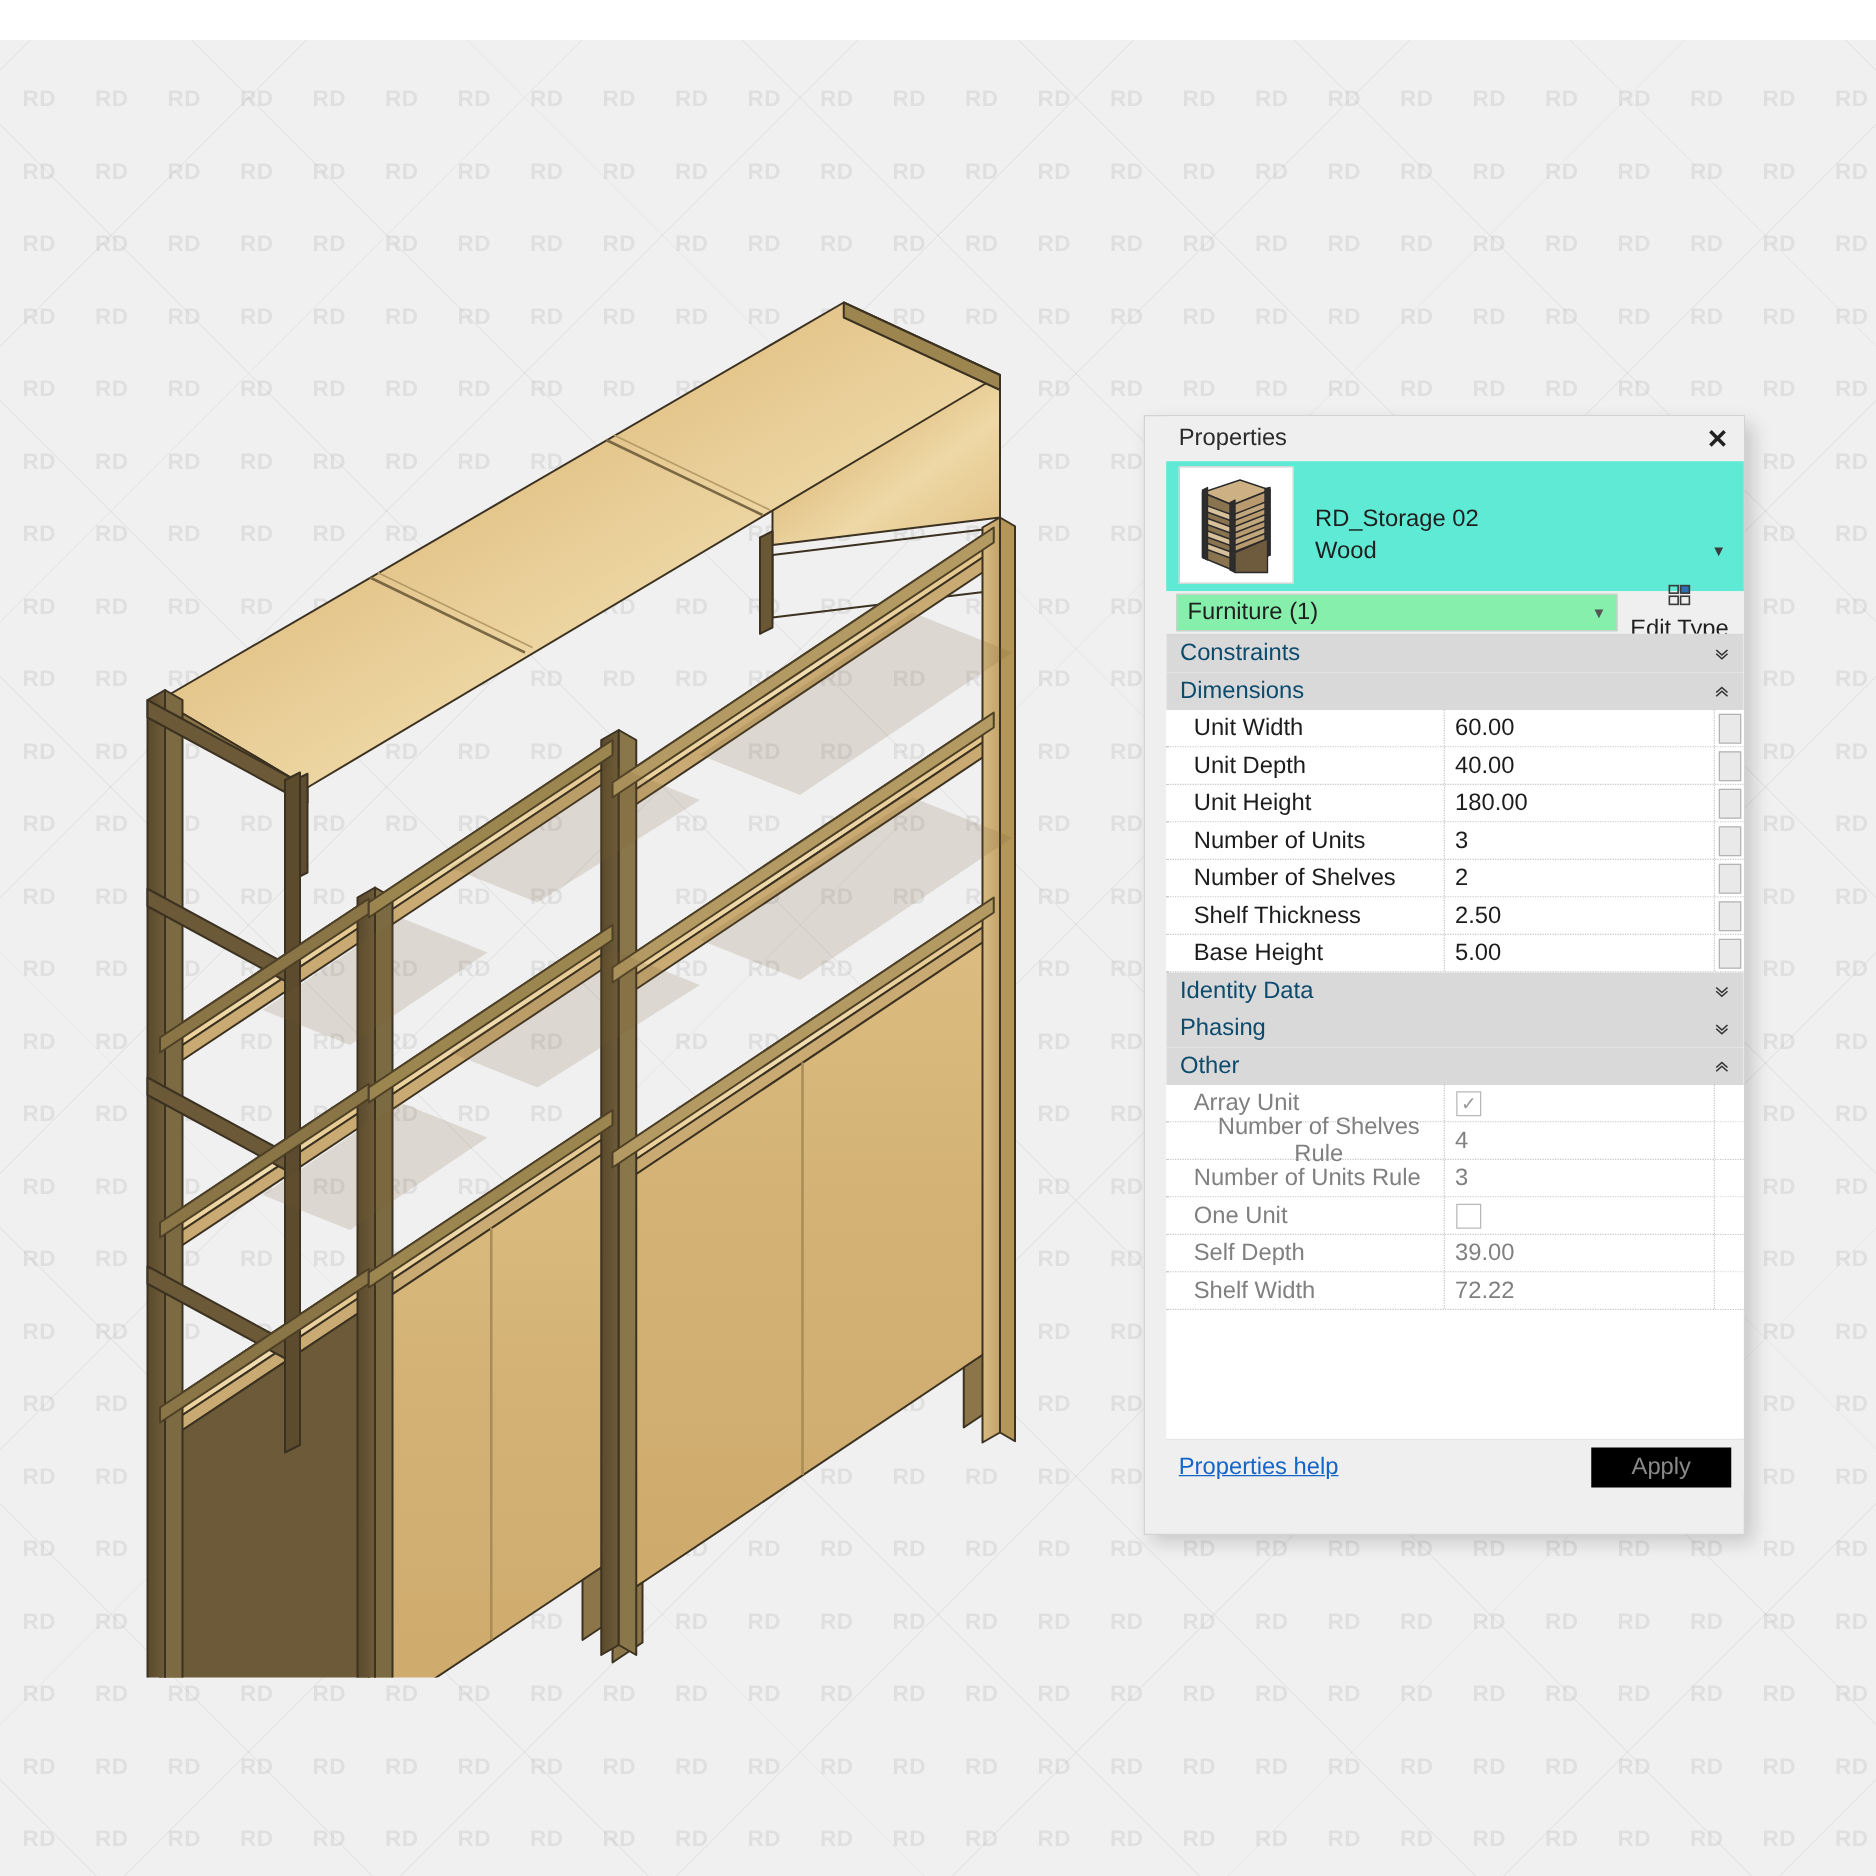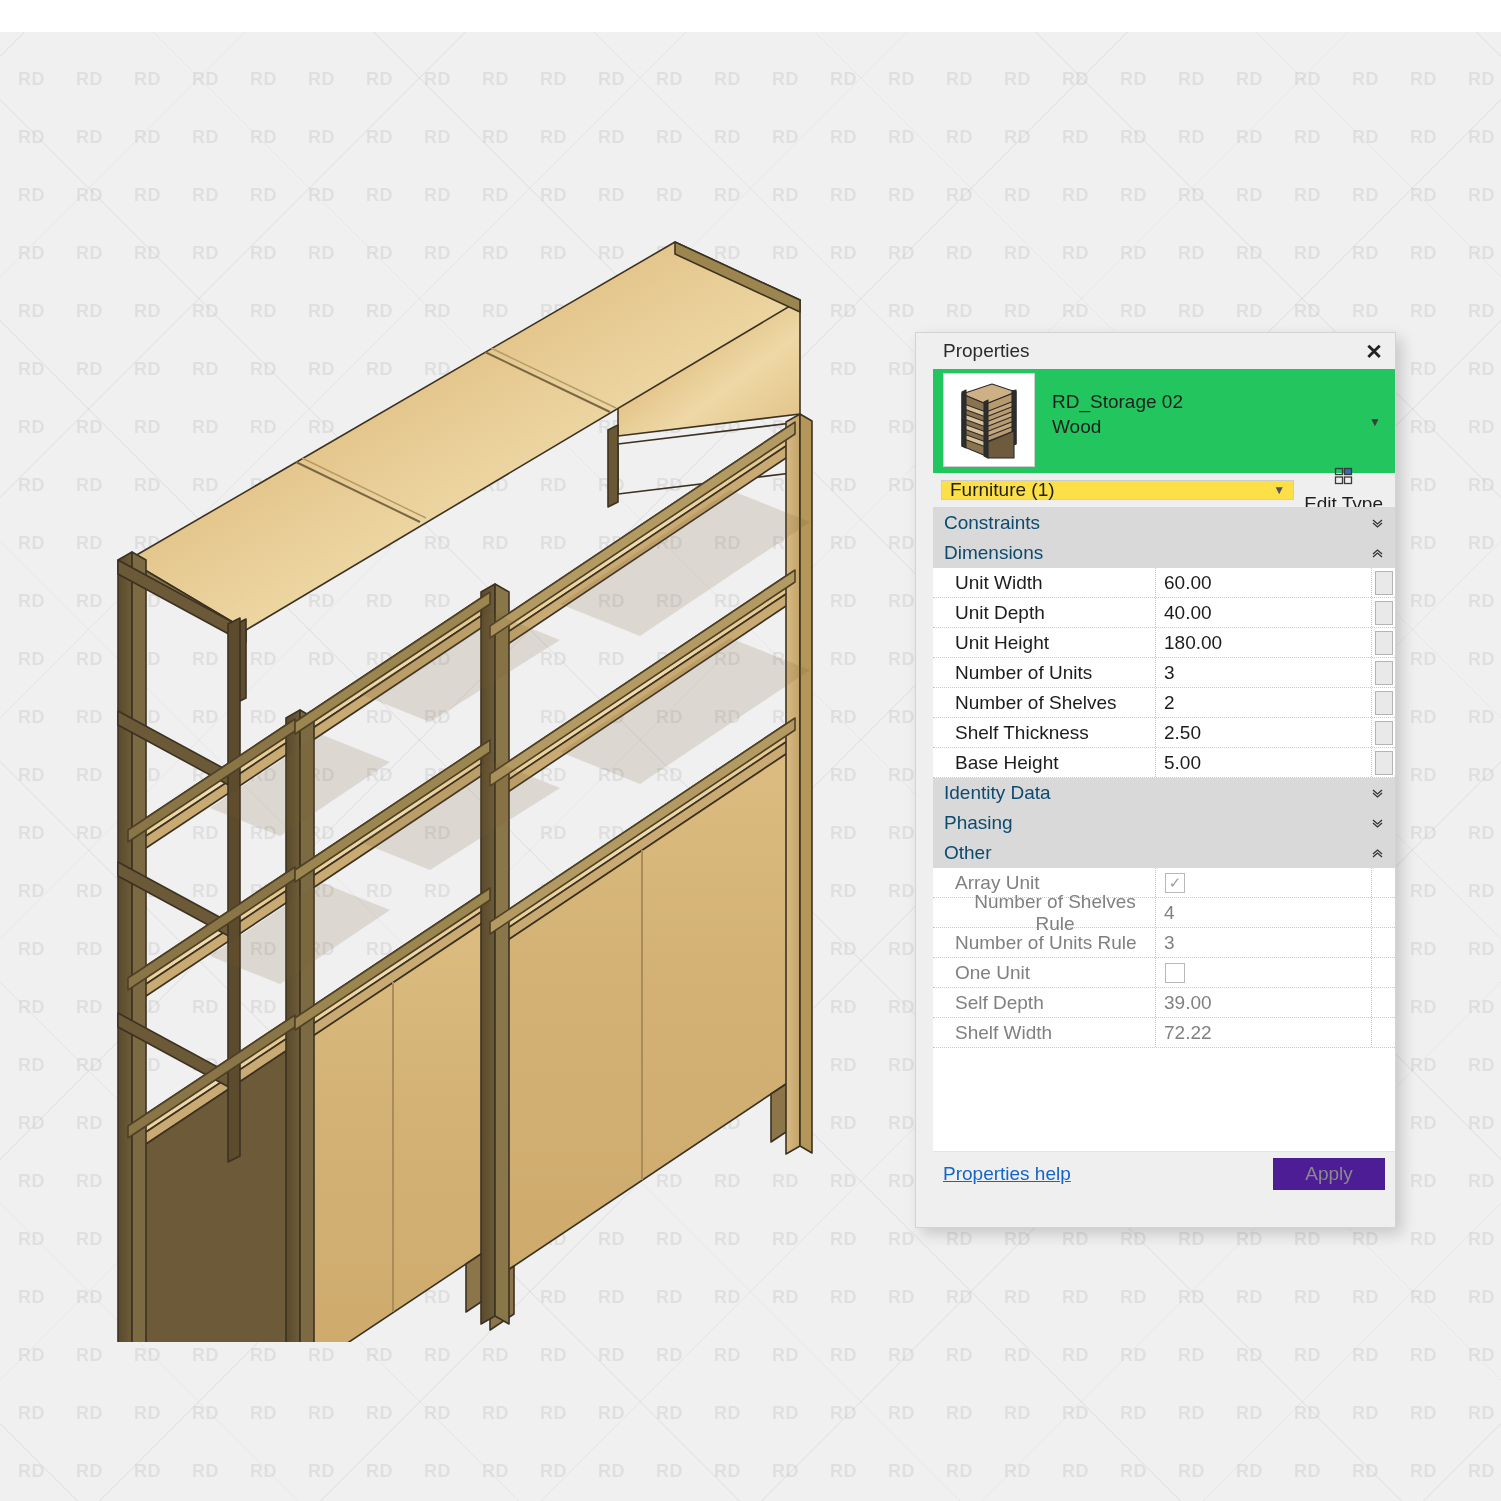--- a/index.html
+++ b/index.html
@@ -83,22 +83,22 @@
   }
   .close-btn {
     width: 26px; height: 26px;
     display: flex; align-items: center; justify-content: center;
     font-size: 21px; font-weight: bold;
     color: #222; cursor: pointer;
     line-height: 1;
   }
 
   .type-preview {
-    display: flex; align-items: flex-start;
-    background: #22c55e;
+    display: flex; align-items: center;
+    background: #5eead4;
     padding: 4px 6px 6px 10px;
     height: 104px;
   }
   .thumb {
     width: 92px; height: 94px;
     background: #fff;
     border: 1px solid #cfcfcf;
     display: flex; align-items: center; justify-content: center;
     flex: none;
   }
@@ -116,22 +116,22 @@
   }
 
   .type-selector-row {
     display: flex; align-items: center;
     padding: 0 6px 0 8px;
     height: 34px;
     background: #efefef;
   }
   .type-select {
     flex: 1;
-    height: 20px;
-    background: #fde047;
+    height: 30px;
+    background: #86efac;
     border: 1px solid #cdcdcd;
     display: flex; align-items: center;
     padding: 0 8px;
     font-size: 19px;
     color: #1f1f1f;
     cursor: pointer;
   }
   .type-select .caret {
     margin-left: auto;
     font-size: 12px; color: #555;
@@ -227,21 +227,21 @@
   }
   .props-help {
     color: #1565c8;
     text-decoration: underline;
     font-size: 19px;
     cursor: pointer;
   }
   .apply-btn {
     margin-left: auto;
     width: 112px; height: 32px;
-    background: #4c1d95;
+    background: #000000;
     color: #8a8a8a;
     border: none;
     font-size: 19px;
     font-family: "Liberation Sans", sans-serif;
     cursor: default;
   }
 </style>
 </head>
 <body>
 

